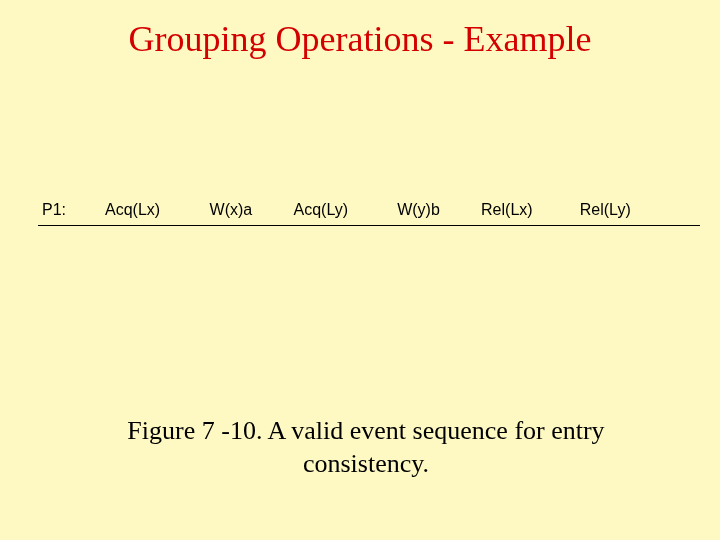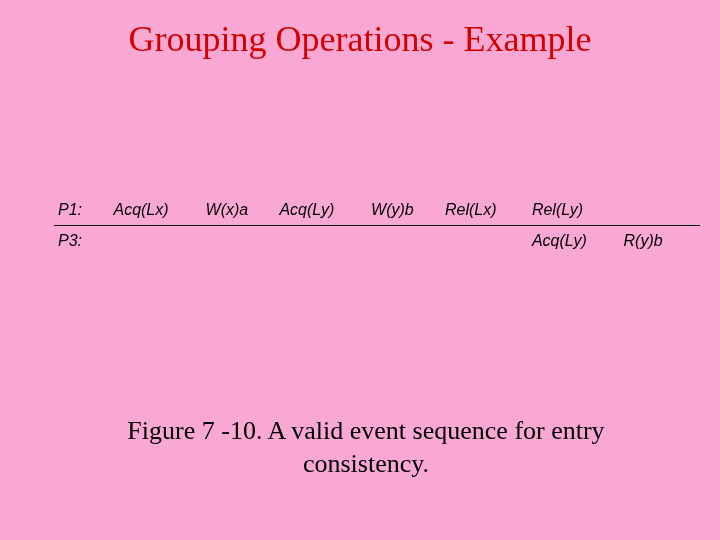--- a/index.html
+++ b/index.html
@@ -1,19 +1,19 @@
 <!DOCTYPE html>
 <html><head>
 <meta charset="utf-8">
 <style>
   * { margin: 0; padding: 0; box-sizing: border-box; }
   html, body { width: 720px; height: 540px; background: #f5f5f5; font-family: Georgia, 'Times New Roman', serif; }
-  .slide { width: 720px; height: 540px; background: #f9a8d4; position: relative; }
+  .slide { width: 720px; height: 540px; background: #fef9c3; position: relative; }
   .title { color: #d40000; font-size: 36px; font-weight: 400; text-align: center; padding-top: 18px; }
-  .figure-area { position: absolute; top: 195px; left: 54px; right: 20px; font-style: italic; }
+  .figure-area { position: absolute; top: 195px; left: 38px; right: 20px; }
   .seq-table { width: 100%; border-collapse: collapse; font-family: Helvetica, Arial, sans-serif; font-size: 16px; color: #000; }
   .seq-table td { padding: 6px 4px; white-space: nowrap; vertical-align: middle; }
   .seq-table .proc { font-weight: 400; padding-right: 10px; }
   .seq-table tr.rule td { border-bottom: 1.5px solid #000; }
   .caption { position: absolute; bottom: 60px; left: 12px; right: 0; text-align: center; font-size: 26px; color: #000; line-height: 1.25; padding: 0 60px; }
 </style>
 </head>
 <body>
 
 <div class="slide">
@@ -26,29 +26,18 @@
         <td class="proc">P1:</td>
         <td>Acq(Lx)</td>
         <td>W(x)a</td>
         <td>Acq(Ly)</td>
         <td>W(y)b</td>
         <td>Rel(Lx)</td>
         <td>Rel(Ly)</td>
         <td></td>
         <td></td>
       </tr>
-      <tr>
-        <td class="proc">P3:</td>
-        <td></td>
-        <td></td>
-        <td></td>
-        <td></td>
-        <td></td>
-        <td>Acq(Ly)</td>
-        <td>R(y)b</td>
-        <td></td>
-      </tr>
     </tbody>
       </table>
   </div>
 
   <div class="caption">Figure 7 -10. A valid event sequence for entry consistency.</div>
 </div>
 
 </body></html>

